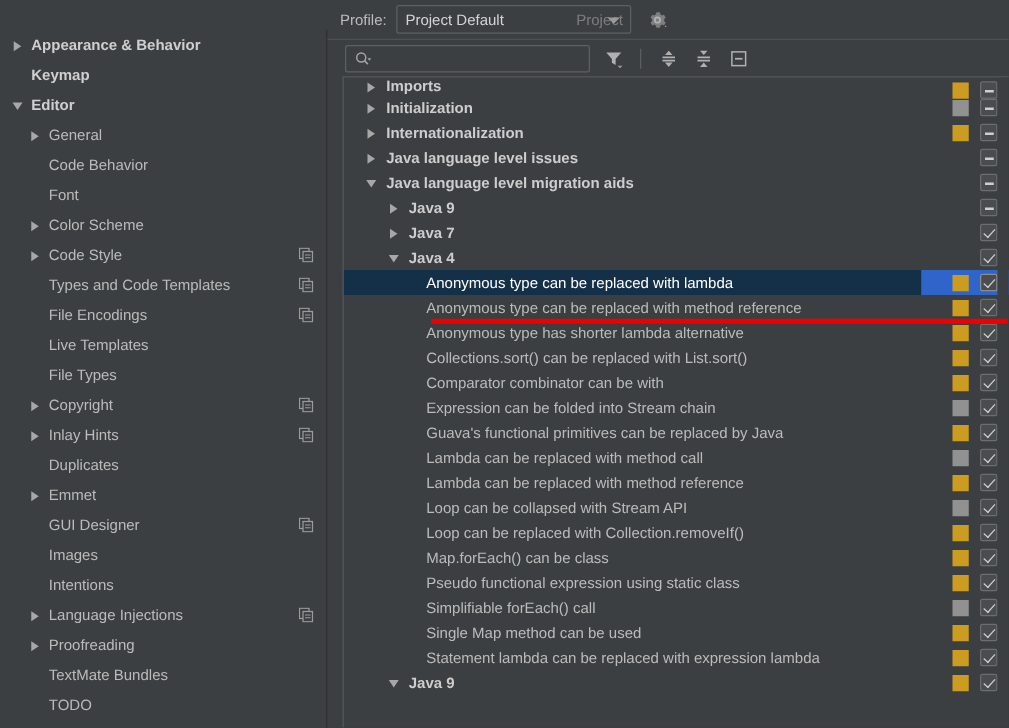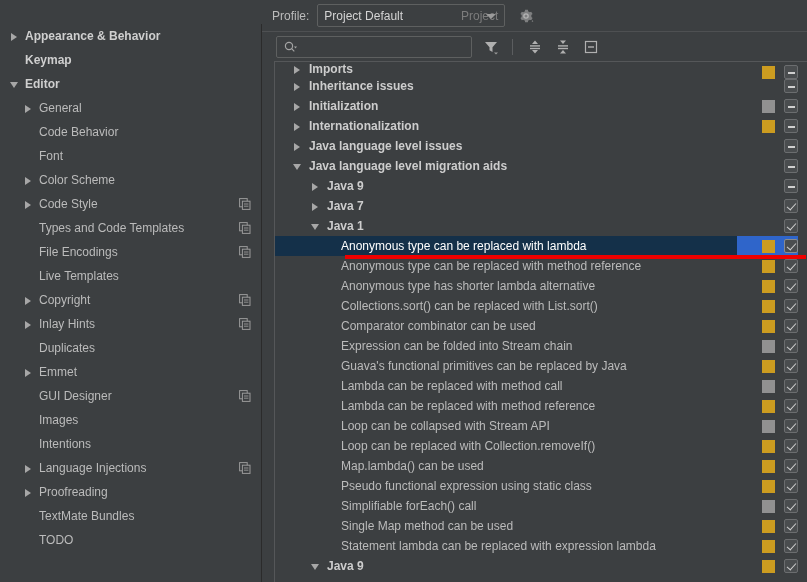--- a/index.html
+++ b/index.html
@@ -269,20 +269,24 @@
           <span class="copy-ic"><svg width="12" height="12" viewBox="0 0 12 12">
               <rect x="0.6" y="0.6" width="7.6" height="8.2" fill="none" stroke="#9a9a9a" stroke-width="1"></rect>
               <rect x="3.4" y="3.2" width="7.6" height="8.2" fill="#3c3f41" stroke="#9a9a9a" stroke-width="1"></rect>
               <line x1="5" y1="6" x2="9.4" y2="6" stroke="#9a9a9a" stroke-width="0.9"></line>
               <line x1="5" y1="8.2" x2="9.4" y2="8.2" stroke="#9a9a9a" stroke-width="0.9"></line>
             </svg></span>
         </div>
         <div class="side-row">
           <span style="display: inline-block; flex: 0 0 39px;"></span>
           <span class="side-label">Live Templates</span>
+        </div>
+        <div class="side-row">
+          <span style="display: inline-block; flex: 0 0 39px;"></span>
+          <span class="side-label">File Types</span>
         </div>
         <div class="side-row">
           <span style="display: inline-block; flex: 0 0 22px;"></span>
           <span class="twisty closed"></span>
           <span style="flex: 0 0 4px;"></span>
           <span class="side-label">Copyright</span>
           <span class="copy-ic"><svg width="12" height="12" viewBox="0 0 12 12">
               <rect x="0.6" y="0.6" width="7.6" height="8.2" fill="none" stroke="#9a9a9a" stroke-width="1"></rect>
               <rect x="3.4" y="3.2" width="7.6" height="8.2" fill="#3c3f41" stroke="#9a9a9a" stroke-width="1"></rect>
               <line x1="5" y1="6" x2="9.4" y2="6" stroke="#9a9a9a" stroke-width="0.9"></line>
@@ -425,91 +429,81 @@
             <span class="tlabel">Imports</span>
             <div class="cells">
               <span class="sev warn"></span>
               <span class="cbx dash"></span>
             </div>
           </div>
           <div class="trow grp">
             <span style="display: inline-block; flex: 0 0 16px;"></span>
             <span class="ttw closed"></span>
             <span style="flex: 0 0 5px;"></span>
-            <span class="tlabel">Inheritance issues</span>
+            <span class="tlabel">Initialization</span>
+            <div class="cells">
+              <span class="sev gray"></span>
+              <span class="cbx dash"></span>
+            </div>
+          </div>
+          <div class="trow grp">
+            <span style="display: inline-block; flex: 0 0 16px;"></span>
+            <span class="ttw closed"></span>
+            <span style="flex: 0 0 5px;"></span>
+            <span class="tlabel">Internationalization</span>
+            <div class="cells">
+              <span class="sev warn"></span>
+              <span class="cbx dash"></span>
+            </div>
+          </div>
+          <div class="trow grp">
+            <span style="display: inline-block; flex: 0 0 16px;"></span>
+            <span class="ttw closed"></span>
+            <span style="flex: 0 0 5px;"></span>
+            <span class="tlabel">Java language level issues</span>
             <div class="cells">
               <span class="sev none"></span>
               <span class="cbx dash"></span>
             </div>
           </div>
           <div class="trow grp">
             <span style="display: inline-block; flex: 0 0 16px;"></span>
-            <span class="ttw closed"></span>
-            <span style="flex: 0 0 5px;"></span>
-            <span class="tlabel">Initialization</span>
-            <div class="cells">
-              <span class="sev gray"></span>
-              <span class="cbx dash"></span>
-            </div>
-          </div>
-          <div class="trow grp">
-            <span style="display: inline-block; flex: 0 0 16px;"></span>
-            <span class="ttw closed"></span>
-            <span style="flex: 0 0 5px;"></span>
-            <span class="tlabel">Internationalization</span>
-            <div class="cells">
-              <span class="sev warn"></span>
-              <span class="cbx dash"></span>
-            </div>
-          </div>
-          <div class="trow grp">
-            <span style="display: inline-block; flex: 0 0 16px;"></span>
-            <span class="ttw closed"></span>
-            <span style="flex: 0 0 5px;"></span>
-            <span class="tlabel">Java language level issues</span>
+            <span class="ttw open"></span>
+            <span style="flex: 0 0 5px;"></span>
+            <span class="tlabel">Java language level migration aids</span>
             <div class="cells">
               <span class="sev none"></span>
               <span class="cbx dash"></span>
             </div>
           </div>
           <div class="trow grp">
-            <span style="display: inline-block; flex: 0 0 16px;"></span>
-            <span class="ttw open"></span>
-            <span style="flex: 0 0 5px;"></span>
-            <span class="tlabel">Java language level migration aids</span>
+            <span style="display: inline-block; flex: 0 0 34px;"></span>
+            <span class="ttw closed"></span>
+            <span style="flex: 0 0 5px;"></span>
+            <span class="tlabel">Java 9</span>
             <div class="cells">
               <span class="sev none"></span>
               <span class="cbx dash"></span>
             </div>
           </div>
           <div class="trow grp">
             <span style="display: inline-block; flex: 0 0 34px;"></span>
             <span class="ttw closed"></span>
             <span style="flex: 0 0 5px;"></span>
-            <span class="tlabel">Java 9</span>
-            <div class="cells">
-              <span class="sev none"></span>
-              <span class="cbx dash"></span>
-            </div>
-          </div>
-          <div class="trow grp">
-            <span style="display: inline-block; flex: 0 0 34px;"></span>
-            <span class="ttw closed"></span>
-            <span style="flex: 0 0 5px;"></span>
             <span class="tlabel">Java 7</span>
             <div class="cells">
               <span class="sev none"></span>
               <span class="cbx checked"></span>
             </div>
           </div>
           <div class="trow grp">
             <span style="display: inline-block; flex: 0 0 34px;"></span>
             <span class="ttw open"></span>
             <span style="flex: 0 0 5px;"></span>
-            <span class="tlabel">Java 1</span>
+            <span class="tlabel">Java 4</span>
             <div class="cells">
               <span class="sev none"></span>
               <span class="cbx checked"></span>
             </div>
           </div>
           <div class="trow selected">
             <div class="sel-blue"></div>
             <span style="display: inline-block; flex: 0 0 66px;"></span>
             <span class="tlabel">Anonymous type can be replaced with lambda</span>
             <div class="cells">
@@ -536,21 +530,21 @@
           <div class="trow">
             <span style="display: inline-block; flex: 0 0 66px;"></span>
             <span class="tlabel">Collections.sort() can be replaced with List.sort()</span>
             <div class="cells">
               <span class="sev warn"></span>
               <span class="cbx checked"></span>
             </div>
           </div>
           <div class="trow">
             <span style="display: inline-block; flex: 0 0 66px;"></span>
-            <span class="tlabel">Comparator combinator can be used</span>
+            <span class="tlabel">Comparator combinator can be with</span>
             <div class="cells">
               <span class="sev warn"></span>
               <span class="cbx checked"></span>
             </div>
           </div>
           <div class="trow">
             <span style="display: inline-block; flex: 0 0 66px;"></span>
             <span class="tlabel">Expression can be folded into Stream chain</span>
             <div class="cells">
               <span class="sev gray"></span>
@@ -592,21 +586,21 @@
           <div class="trow">
             <span style="display: inline-block; flex: 0 0 66px;"></span>
             <span class="tlabel">Loop can be replaced with Collection.removeIf()</span>
             <div class="cells">
               <span class="sev warn"></span>
               <span class="cbx checked"></span>
             </div>
           </div>
           <div class="trow">
             <span style="display: inline-block; flex: 0 0 66px;"></span>
-            <span class="tlabel">Map.lambda() can be used</span>
+            <span class="tlabel">Map.forEach() can be class</span>
             <div class="cells">
               <span class="sev warn"></span>
               <span class="cbx checked"></span>
             </div>
           </div>
           <div class="trow">
             <span style="display: inline-block; flex: 0 0 66px;"></span>
             <span class="tlabel">Pseudo functional expression using static class</span>
             <div class="cells">
               <span class="sev warn"></span>

